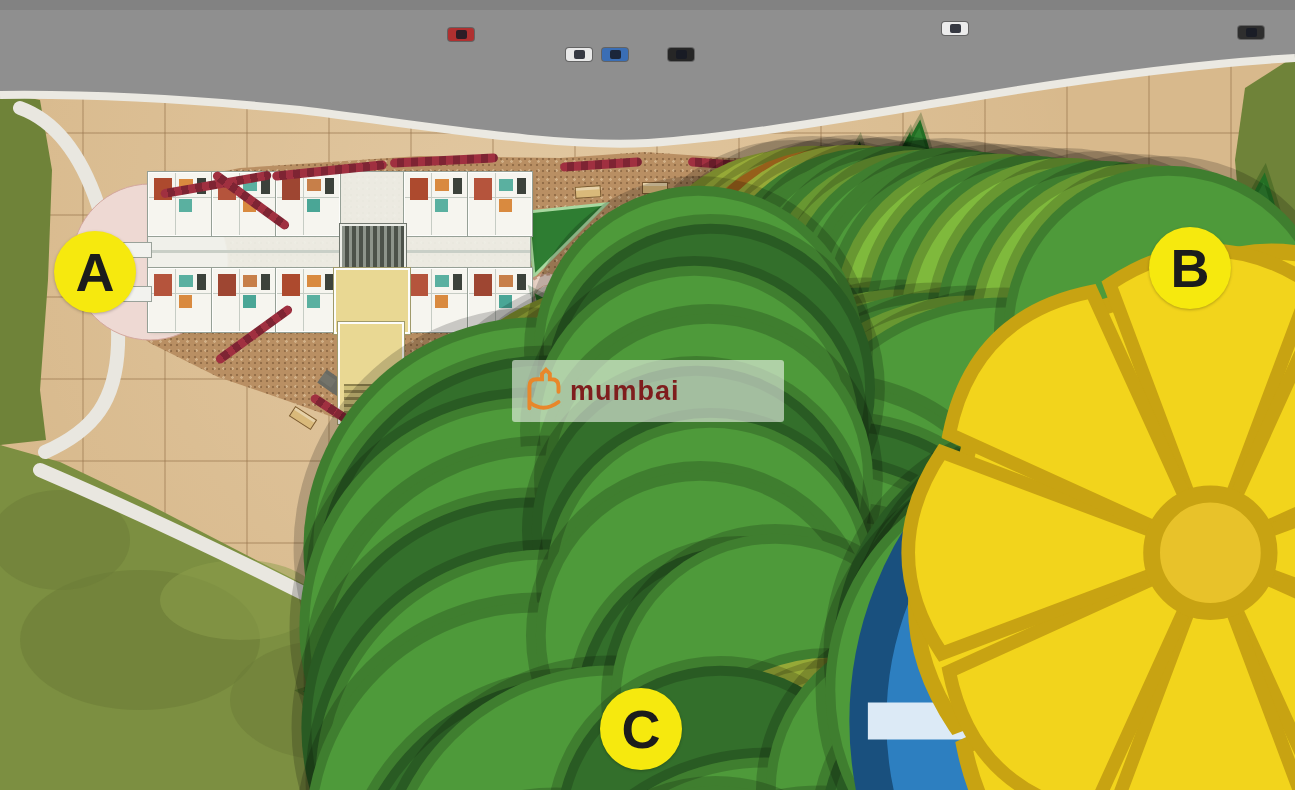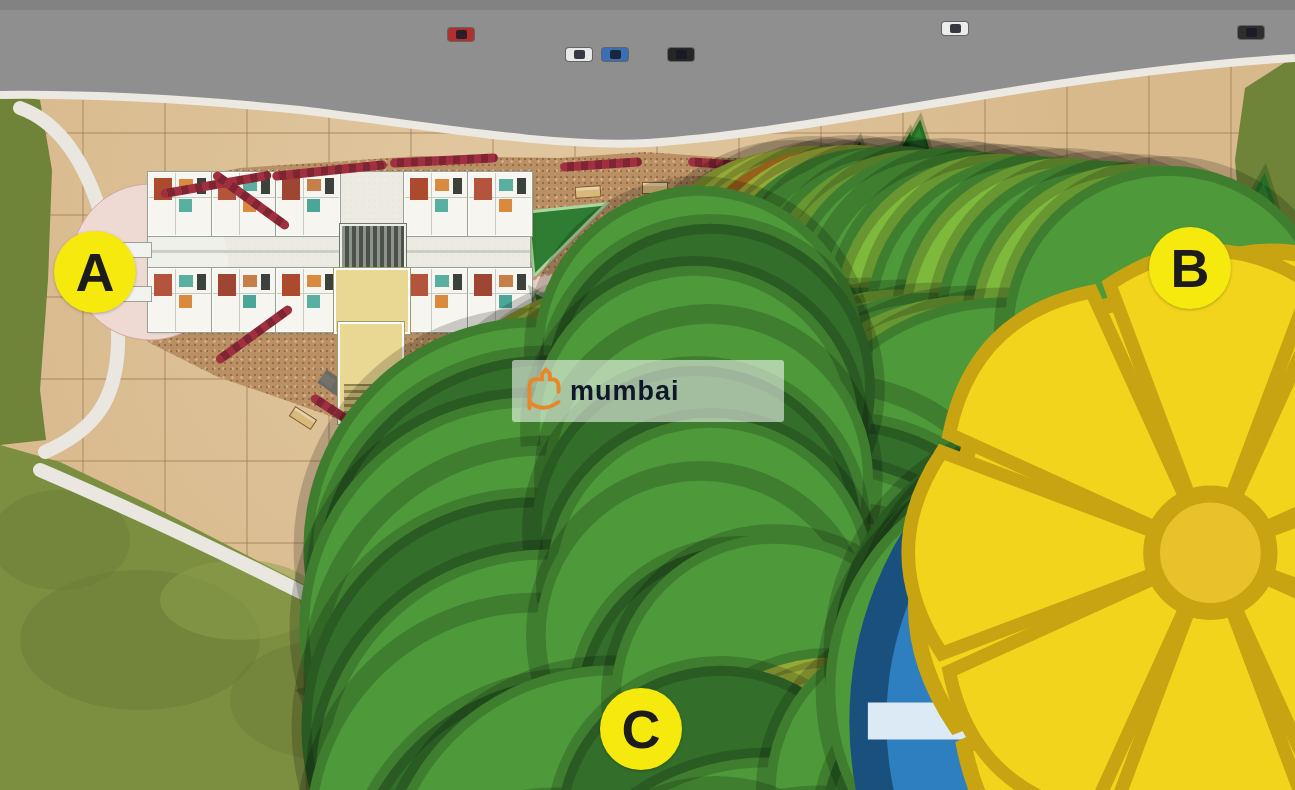--- a/index.html
+++ b/index.html
@@ -56,21 +56,21 @@
          background:repeating-linear-gradient(90deg,#b9bfb6 0 3px,#6f766d 3px 6px);}
   .poolbridge{position:absolute;left:655px;top:262px;width:13px;height:58px;transform:rotate(18deg);
          background:repeating-linear-gradient(0deg,#8a5a30 0 4px,#b98a55 4px 7px);border:1px solid #5d3c1e;}
   .marker{position:absolute;width:82px;height:82px;border-radius:50%;background:#f6e90e;z-index:60;
           display:flex;align-items:center;justify-content:center;
           font-weight:bold;font-size:54px;color:#1c1c1c;box-shadow:0 1px 3px rgba(0,0,0,.25);}
   .wm{position:absolute;left:512px;top:360px;width:272px;height:62px;z-index:70;
       background:rgba(255,255,255,.55);border-radius:3px;display:flex;align-items:center;
       gap:6px;padding:2px 8px;box-sizing:border-box;}
   .wm .txt{display:flex;flex-direction:column;line-height:1.04;}
-  .wm .l1{font-weight:bold;font-size:27px;color:#0f172a;letter-spacing:1px;}
+  .wm .l1{font-weight:bold;font-size:27px;color:#7f1d1d;letter-spacing:1px;}
   .wm .l2{font-weight:bold;font-size:21px;color:#4e4f57;}
   .wm .sfx{font-size:11px;color:#4e4f57;font-weight:bold;}
 </style>
 </head>
 <body>
 
 <div class="stage">
 
   <div class="base"></div>
 

